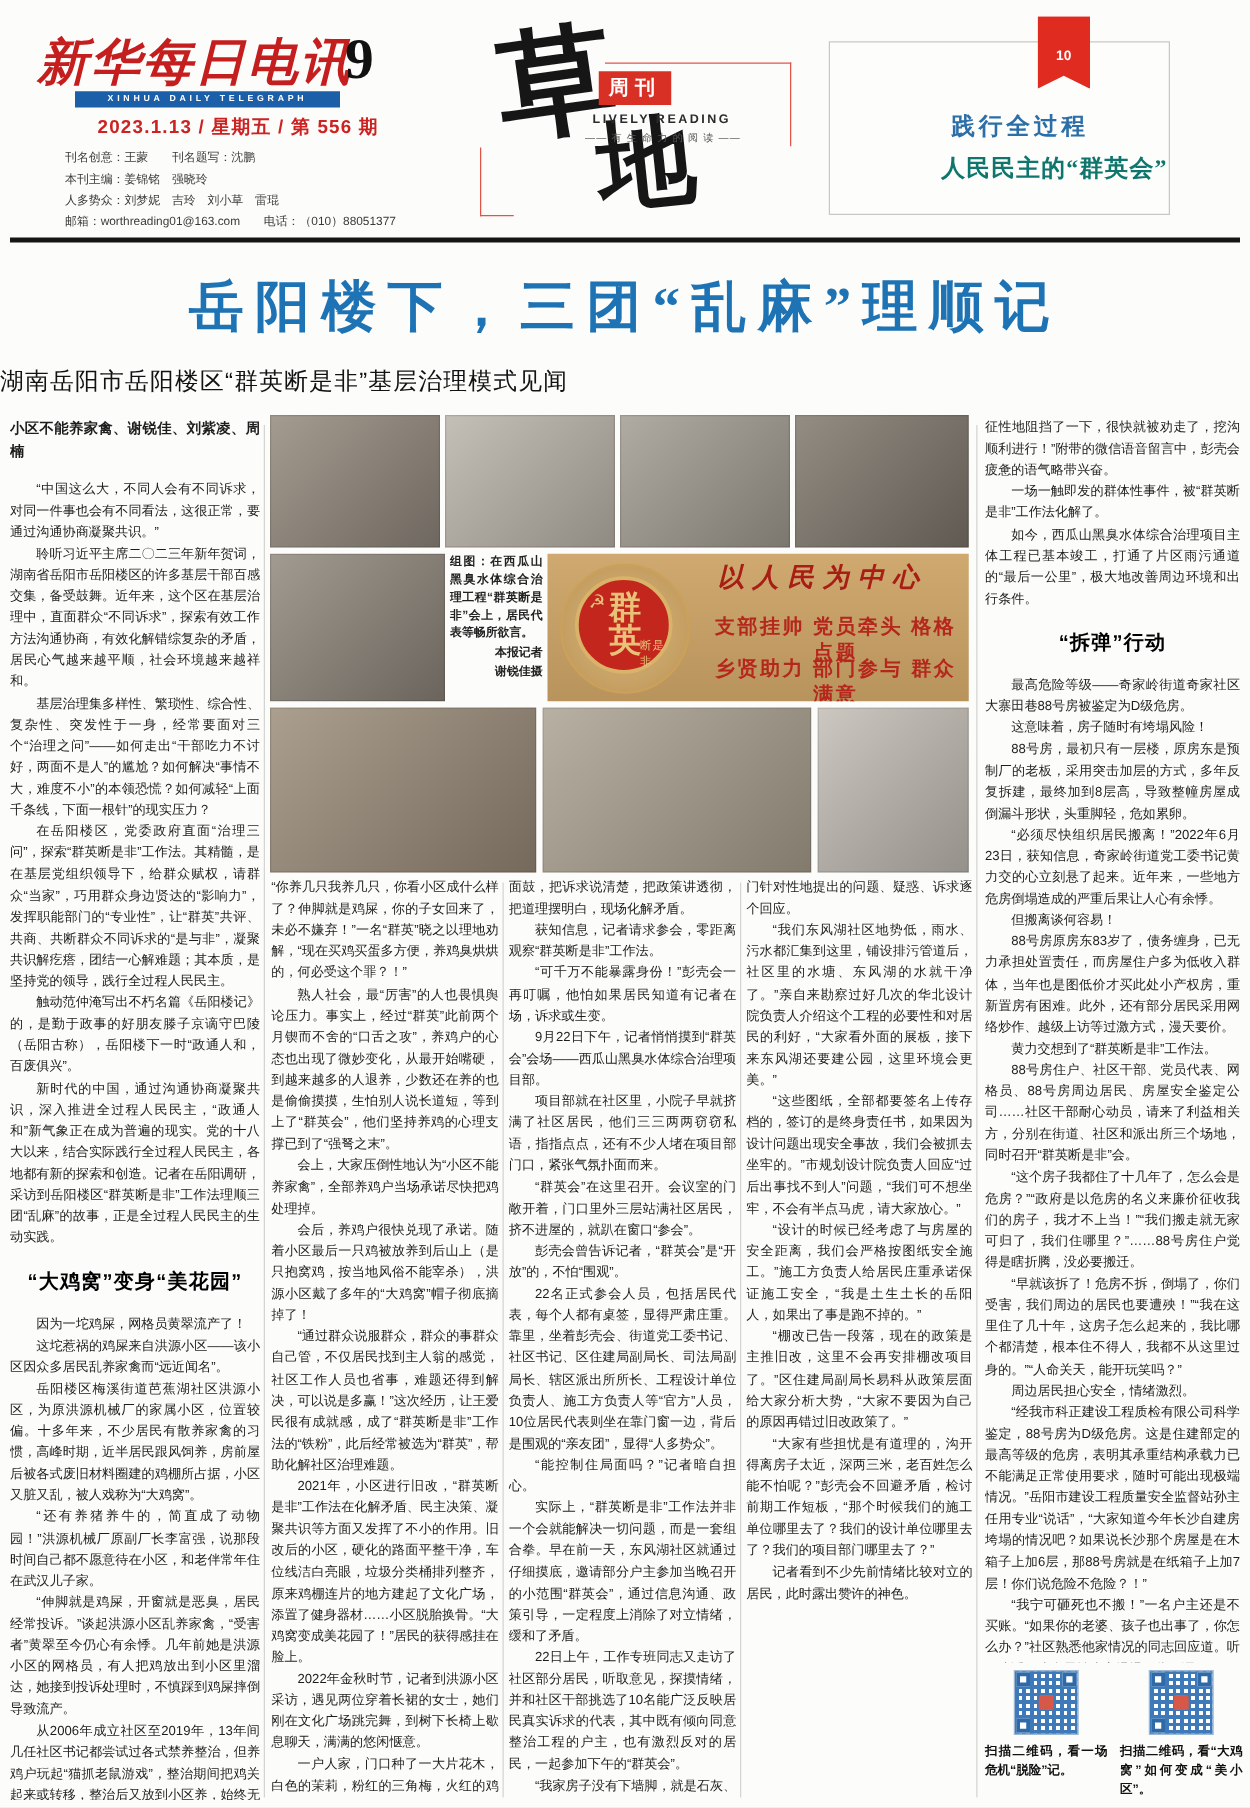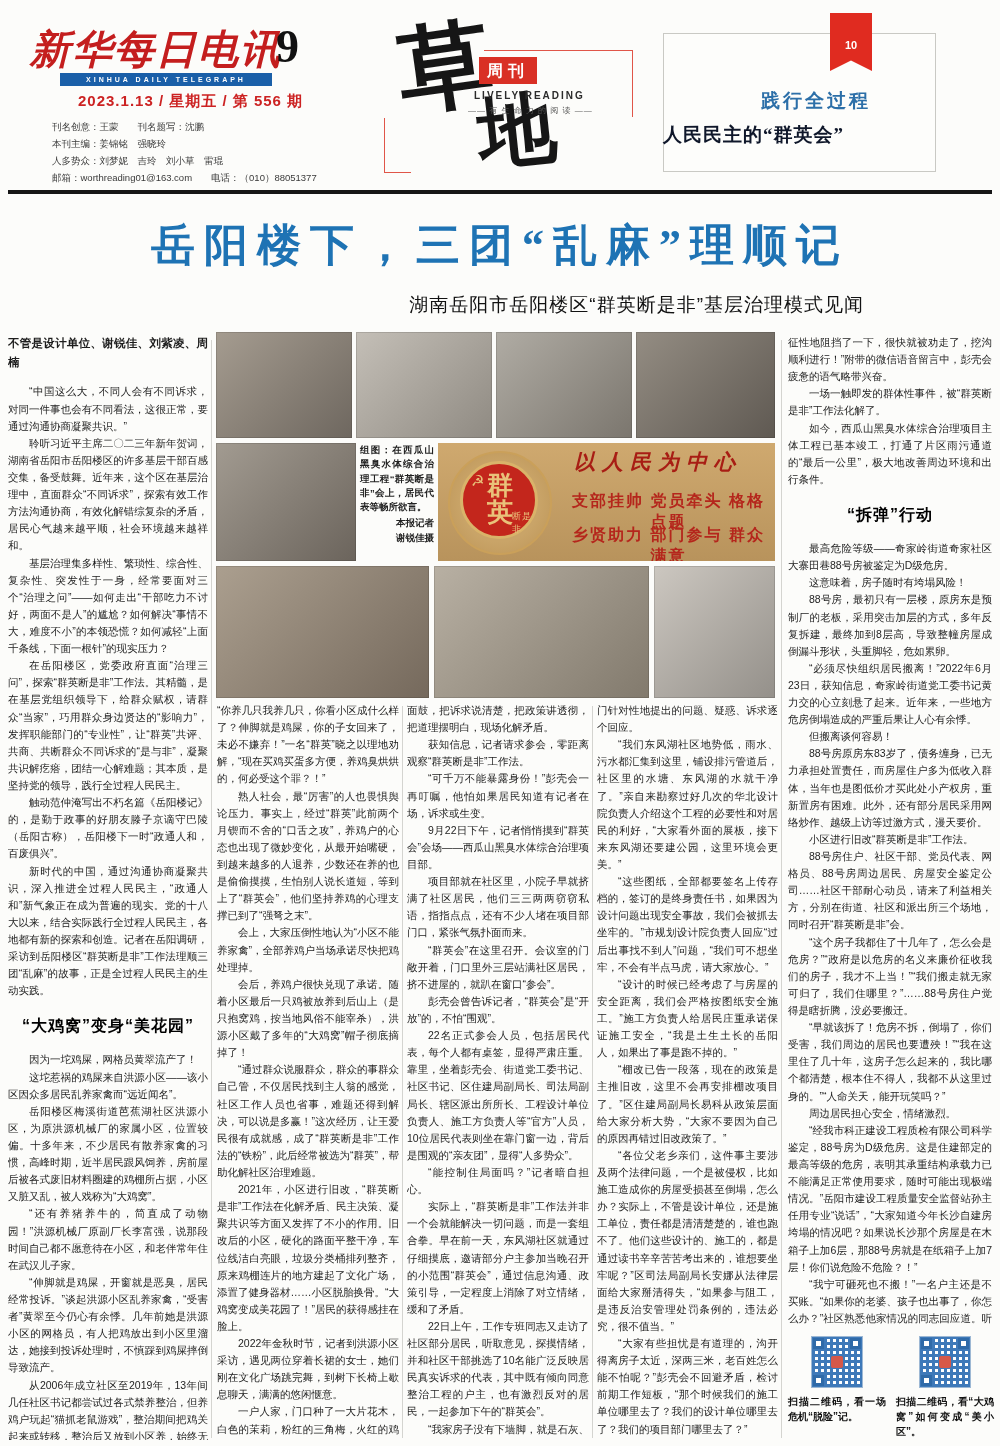--- a/index.html
+++ b/index.html
@@ -29,29 +29,29 @@
   .lively{left:474px;top:90px;font-size:10px;letter-spacing:2px;color:#2b2b2b;font-weight:bold;}
   .tagline{left:468px;top:105px;font-size:8px;color:#555;letter-spacing:1px;}
 
   
   .promo{left:663px;top:33px;width:271px;height:137px;border:1px solid #c9c9c4;background:#fdfdfb;}
   .ribbon{left:830px;top:13px;width:42px;height:58px;background:#e02b20;color:#fff;
           clip-path:polygon(0 0,100% 0,100% 100%,50% 82%,0 100%);text-align:center;
           font-size:11px;font-weight:bold;padding-top:26px;box-sizing:border-box;}
   .promo-l1{left:663px;top:88px;width:306px;text-align:center;color:#2c6fa8;font-weight:bold;
             font-size:19px;letter-spacing:3px;font-family:"Liberation Serif","DejaVu Serif",serif;}
-  .promo-l2{left:663px;top:122px;width:271px;text-align:left;color:#0f172a;font-weight:bold;
+  .promo-l2{left:663px;top:122px;width:271px;text-align:right;color:#0f766e;font-weight:bold;
             font-size:19px;letter-spacing:1px;font-family:"Liberation Serif","DejaVu Serif",serif;}
 
   .header-rule{left:8px;top:190px;width:984px;height:4px;background:#161616;}
 
   
   .headline{left:0;top:216px;width:1000px;text-align:center;color:#1e73b4;font-weight:bold;
             font-size:44px;letter-spacing:9px;font-family:"Liberation Serif","DejaVu Serif",serif;}
-  .subhead{left:0;top:292px;width:864px;text-align:right;color:#121212;font-size:19px;letter-spacing:1px;}
+  .subhead{left:0;top:292px;width:864px;text-align:left;color:#121212;font-size:19px;letter-spacing:1px;}
 
   
   .photo{box-shadow:inset 0 0 0 1px rgba(0,0,0,.12);}
   .banner{left:438px;top:443px;width:337px;height:118px;background:linear-gradient(180deg,#cfa96f,#b8935c);overflow:hidden;}
   .banner-title{position:absolute;left:110px;top:5px;width:220px;text-align:center;color:#a81d14;
                 font-size:21px;font-weight:bold;letter-spacing:7px;
                 font-family:"Liberation Serif","DejaVu Serif",serif;font-style:italic;}
   .banner-line{position:absolute;left:128px;width:205px;text-align:center;color:#b5261c;font-size:16px;
                font-weight:bold;letter-spacing:2px;}
   .seal-outer{position:absolute;left:10px;top:8px;width:100px;height:100px;border-radius:50%;
@@ -152,21 +152,21 @@
   <div class="abs photo" style="left:216px;top:566px;width:213px;height:132px;background:linear-gradient(135deg,#ab9f8f,#75695c);"></div>
   <div class="abs photo" style="left:434px;top:566px;width:215px;height:132px;background:linear-gradient(135deg,#b8b0a3,#827a6d);"></div>
   <div class="abs photo" style="left:654px;top:566px;width:121px;height:132px;background:linear-gradient(135deg,#ccc7c0,#94908a);"></div>
 
   <div class="abs divider" style="left:211px;top:340px;height:1098px;"></div>
   <div class="abs divider" style="left:402px;top:706px;height:732px;"></div>
   <div class="abs divider" style="left:592px;top:706px;height:732px;"></div>
   <div class="abs divider" style="left:781px;top:340px;height:1098px;"></div>
 
   <div class="abs col" style="left:8px;top:334px;width:200px;height:1106px;">
-    <div class="byline">不管是设计单位、谢锐佳、刘紫凌、周楠</div>
+    <div class="byline">小区不能养家禽、谢锐佳、刘紫凌、周楠</div>
     <div>
         <div class="blk para">“中国这么大，不同人会有不同诉求，对同一件事也会有不同看法，这很正常，要通过沟通协商凝聚共识。”</div>
         <div class="blk para">聆听习近平主席二〇二三年新年贺词，湖南省岳阳市岳阳楼区的许多基层干部百感交集，备受鼓舞。近年来，这个区在基层治理中，直面群众“不同诉求”，探索有效工作方法沟通协商，有效化解错综复杂的矛盾，居民心气越来越平顺，社会环境越来越祥和。</div>
         <div class="blk para">基层治理集多样性、繁琐性、综合性、复杂性、突发性于一身，经常要面对三个“治理之问”——如何走出“干部吃力不讨好，两面不是人”的尴尬？如何解决“事情不大，难度不小”的本领恐慌？如何减轻“上面千条线，下面一根针”的现实压力？</div>
         <div class="blk para">在岳阳楼区，党委政府直面“治理三问”，探索“群英断是非”工作法。其精髓，是在基层党组织领导下，给群众赋权，请群众“当家”，巧用群众身边贤达的“影响力”，发挥职能部门的“专业性”，让“群英”共评、共商、共断群众不同诉求的“是与非”，凝聚共识解疙瘩，团结一心解难题；其本质，是坚持党的领导，践行全过程人民民主。</div>
         <div class="blk para">触动范仲淹写出不朽名篇《岳阳楼记》的，是勤于政事的好朋友滕子京谪守巴陵（岳阳古称），岳阳楼下一时“政通人和，百废俱兴”。</div>
         <div class="blk para">新时代的中国，通过沟通协商凝聚共识，深入推进全过程人民民主，“政通人和”新气象正在成为普遍的现实。党的十八大以来，结合实际践行全过程人民民主，各地都有新的探索和创造。记者在岳阳调研，采访到岳阳楼区“群英断是非”工作法理顺三团“乱麻”的故事，正是全过程人民民主的生动实践。</div>
         <div class="blk heading">“大鸡窝”变身“美花园”</div>
         <div class="blk para">因为一坨鸡屎，网格员黄翠流产了！</div>
         <div class="blk para">这坨惹祸的鸡屎来自洪源小区——该小区因众多居民乱养家禽而“远近闻名”。</div>
@@ -207,39 +207,38 @@
       </div>
   </div>
 
   <div class="abs col" style="left:597px;top:702px;width:181px;height:738px;">
     <div>
         <div class="blk cont">门针对性地提出的问题、疑惑、诉求逐个回应。</div>
         <div class="blk para">“我们东风湖社区地势低，雨水、污水都汇集到这里，铺设排污管道后，社区里的水塘、东风湖的水就干净了。”亲自来勘察过好几次的华北设计院负责人介绍这个工程的必要性和对居民的利好，“大家看外面的展板，接下来东风湖还要建公园，这里环境会更美。”</div>
         <div class="blk para">“这些图纸，全部都要签名上传存档的，签订的是终身责任书，如果因为设计问题出现安全事故，我们会被抓去坐牢的。”市规划设计院负责人回应“过后出事找不到人”问题，“我们可不想坐牢，不会有半点马虎，请大家放心。”</div>
         <div class="blk para">“设计的时候已经考虑了与房屋的安全距离，我们会严格按图纸安全施工。”施工方负责人给居民庄重承诺保证施工安全，“我是土生土长的岳阳人，如果出了事是跑不掉的。”</div>
         <div class="blk para">“棚改已告一段落，现在的政策是主推旧改，这里不会再安排棚改项目了。”区住建局副局长易科从政策层面给大家分析大势，“大家不要因为自己的原因再错过旧改政策了。”</div>
-        <div class="blk para">“各位父老乡亲们，这件事主要涉及两个法律问题，一个是被侵权，比如施工造成你的房屋受损甚至倒塌，怎么办？实际上，不管是设计单位，还是施工单位，责任都是清清楚楚的，谁也跑不了。他们这些设计的、施工的，都是通过读书辛辛苦苦考出来的，谁想要坐牢呢？”区司法局副局长安娜从法律层面给大家掰清得失，“如果参与阻工，是违反治安管理处罚条例的，违法必究，很不值当。”</div>
         <div class="blk para">“大家有些担忧是有道理的，沟开得离房子太近，深两三米，老百姓怎么能不怕呢？”彭壳会不回避矛盾，检讨前期工作短板，“那个时候我们的施工单位哪里去了？我们的设计单位哪里去了？我们的项目部门哪里去了？”</div>
         <div class="blk para">记者看到不少先前情绪比较对立的居民，此时露出赞许的神色。</div>
       </div>
   </div>
 
   <div class="abs col" style="left:788px;top:334px;width:204px;height:996px;">
     <div>
         <div class="blk cont">征性地阻挡了一下，很快就被劝走了，挖沟顺利进行！”附带的微信语音留言中，彭壳会疲惫的语气略带兴奋。</div>
         <div class="blk para">一场一触即发的群体性事件，被“群英断是非”工作法化解了。</div>
         <div class="blk para">如今，西瓜山黑臭水体综合治理项目主体工程已基本竣工，打通了片区雨污通道的“最后一公里”，极大地改善周边环境和出行条件。</div>
         <div class="blk heading">“拆弹”行动</div>
         <div class="blk para">最高危险等级——奇家岭街道奇家社区大寨田巷88号房被鉴定为D级危房。</div>
         <div class="blk para">这意味着，房子随时有垮塌风险！</div>
         <div class="blk para">88号房，最初只有一层楼，原房东是预制厂的老板，采用突击加层的方式，多年反复拆建，最终加到8层高，导致整幢房屋成倒漏斗形状，头重脚轻，危如累卵。</div>
         <div class="blk para">“必须尽快组织居民搬离！”2022年6月23日，获知信息，奇家岭街道党工委书记黄力交的心立刻悬了起来。近年来，一些地方危房倒塌造成的严重后果让人心有余悸。</div>
         <div class="blk para">但搬离谈何容易！</div>
         <div class="blk para">88号房原房东83岁了，债务缠身，已无力承担处置责任，而房屋住户多为低收入群体，当年也是图低价才买此处小产权房，重新置房有困难。此外，还有部分居民采用网络炒作、越级上访等过激方式，漫天要价。</div>
-        <div class="blk para">小区进行旧改“群英断是非”工作法。</div>
+        <div class="blk para">黄力交想到了“群英断是非”工作法。</div>
         <div class="blk para">88号房住户、社区干部、党员代表、网格员、88号房周边居民、房屋安全鉴定公司……社区干部耐心动员，请来了利益相关方，分别在街道、社区和派出所三个场地，同时召开“群英断是非”会。</div>
         <div class="blk para">“这个房子我都住了十几年了，怎么会是危房？”“政府是以危房的名义来廉价征收我们的房子，我才不上当！”“我们搬走就无家可归了，我们住哪里？”……88号房住户觉得是瞎折腾，没必要搬迁。</div>
         <div class="blk para">“早就该拆了！危房不拆，倒塌了，你们受害，我们周边的居民也要遭殃！”“我在这里住了几十年，这房子怎么起来的，我比哪个都清楚，根本住不得人，我都不从这里过身的。”“人命关天，能开玩笑吗？”</div>
         <div class="blk para">周边居民担心安全，情绪激烈。</div>
         <div class="blk para">“经我市科正建设工程质检有限公司科学鉴定，88号房为D级危房。这是住建部定的最高等级的危房，表明其承重结构承载力已不能满足正常使用要求，随时可能出现极端情况。”岳阳市建设工程质量安全监督站孙主任用专业“说话”，“大家知道今年长沙自建房垮塌的情况吧？如果说长沙那个房屋是在木箱子上加6层，那88号房就是在纸箱子上加7层！你们说危险不危险？！”</div>
         <div class="blk para">“我宁可砸死也不搬！”一名户主还是不买账。“如果你的老婆、孩子也出事了，你怎么办？”社区熟悉他家情况的同志回应道。听了这话，这名男性户主慢慢低头不语……</div>
       </div>
   </div>
 
   <div class="abs qr-wrap">

